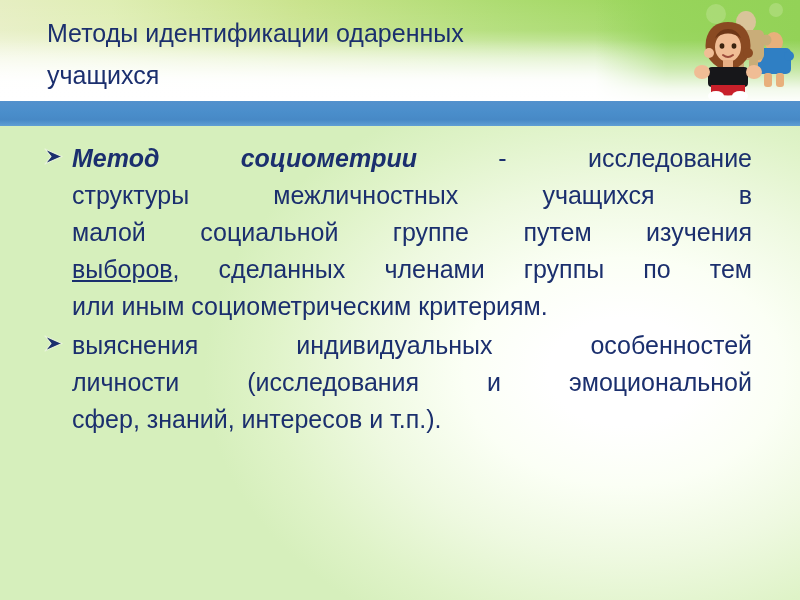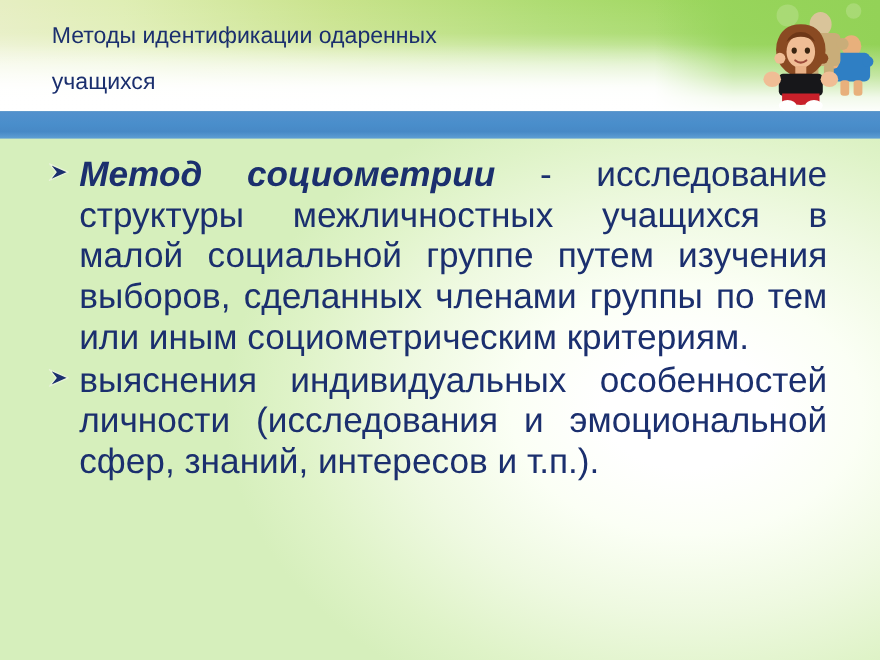--- a/index.html
+++ b/index.html
@@ -90,21 +90,21 @@
   }
 
   
   .title {
     position: absolute;
     left: 47px;
     top: 12px;
     width: 700px;
     z-index: 6;
     color: #1b2f6e;
-    font-size: 21px;
+    font-size: 25px;
     line-height: 42px;
     font-weight: 400;
     letter-spacing: 0px;
     white-space: pre-line;
   }
 
   
   .artwork {
     position: absolute;
     right: 4px;
@@ -135,34 +135,35 @@
     position: absolute;
     left: 43px;
     top: 5px;
     width: 22px;
     height: 24px;
     color: #17306c;
   }
 
   .bullet-text {
     color: #1b2f6e;
-    font-size: 32px;
+    font-size: 25px;
     line-height: 37px;
     text-align: justify;
     text-justify: inter-word;
     font-weight: 500;
     hyphens: none;
   }
 
   .bullet-text .lead {
     font-weight: bold;
     font-style: italic;
   }
 
   .bullet-text .uline {
+    text-decoration: underline;
     text-underline-offset: 2px;
   }
 
   
   .jline {
     display: block;
     text-align: justify;
     text-align-last: justify;
     white-space: nowrap;
   }

